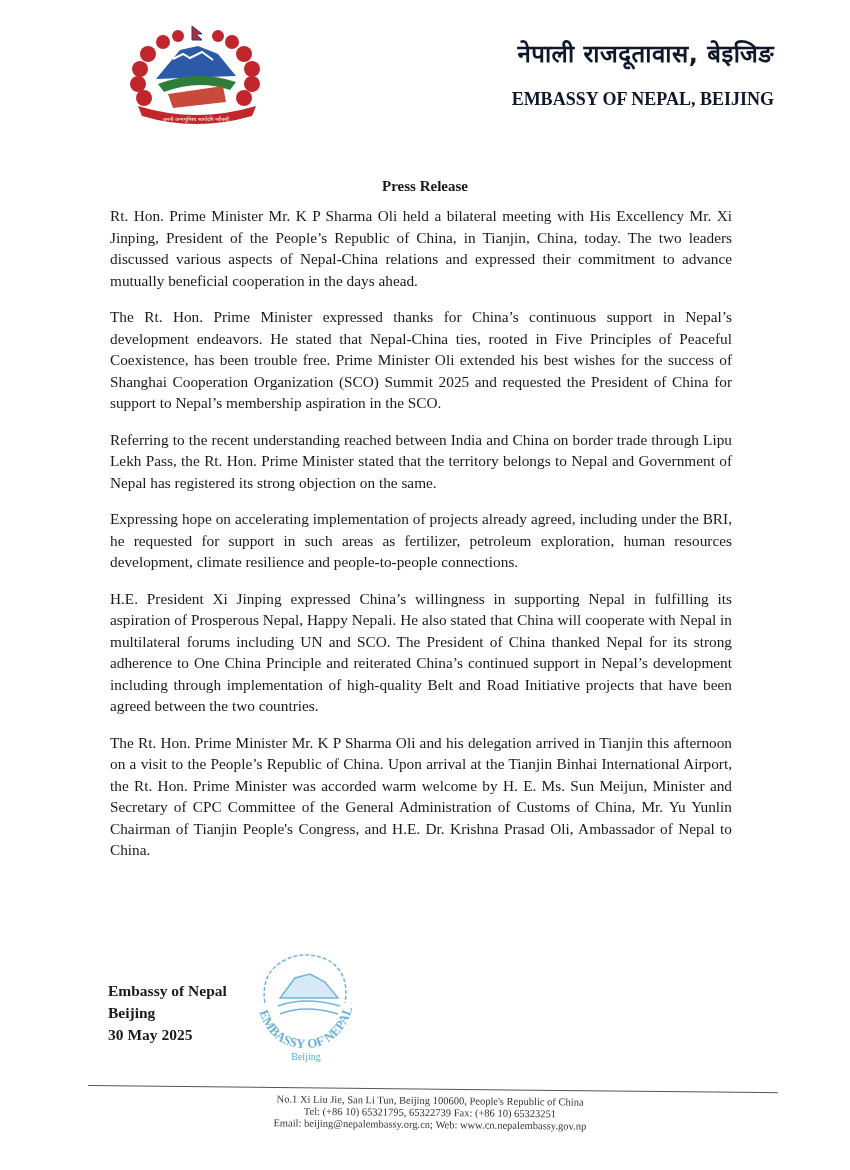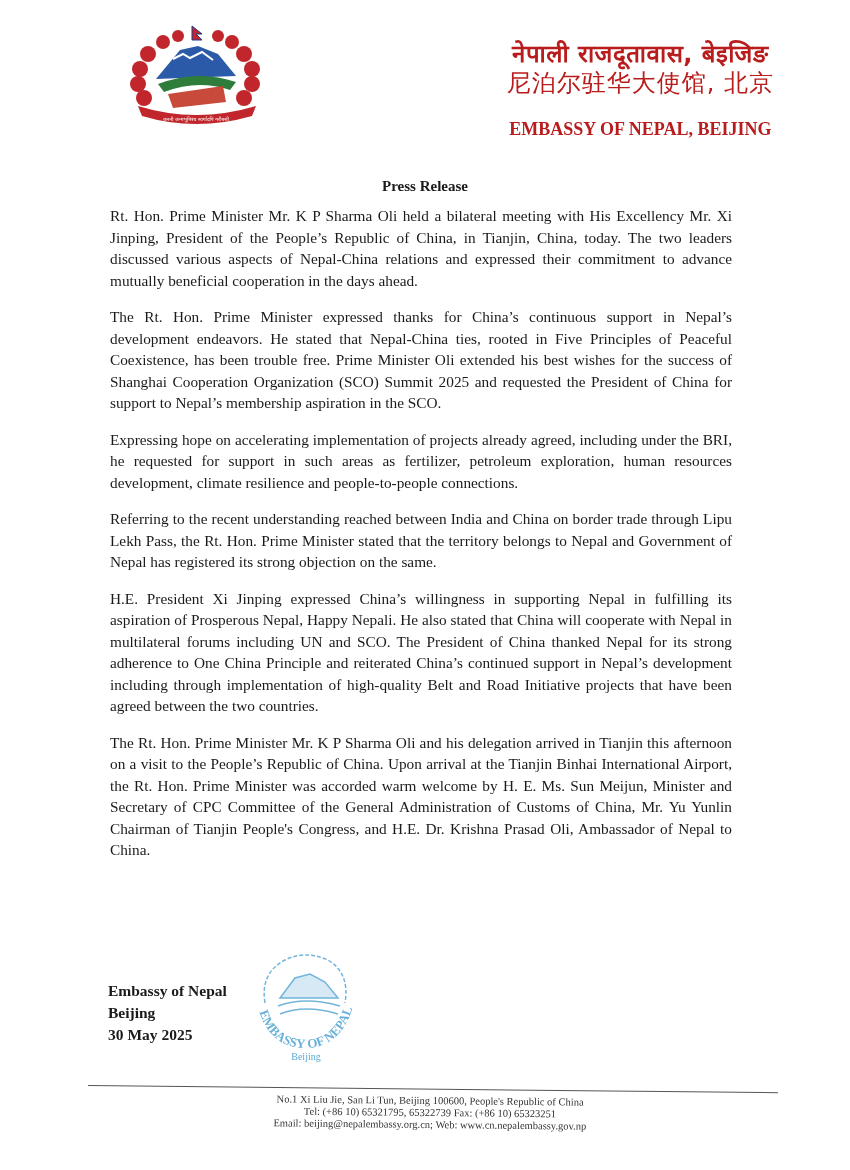--- a/index.html
+++ b/index.html
@@ -5,22 +5,22 @@
     html, body { margin: 0; padding: 0; background: #ffffff; }
     body {
       width: 850px; height: 1170px; position: relative; overflow: hidden;
       font-family: "Liberation Serif", "DejaVu Serif", serif;
       color: #1a1a1a;
     }
     .emblem {
       position: absolute; left: 118px; top: 24px; width: 155px; height: 110px;
     }
     .header-right {
-      position: absolute; right: 76px; top: 40px; text-align: center;
-      color: #b91c1c;
+      position: absolute; right: 76px; top: 40px; text-align: right;
+      color: #0f172a;
     }
     .header-nepali { font-family: "DejaVu Sans", sans-serif; font-size: 24px; line-height: 28px; font-weight: bold; letter-spacing: 0.5px; }
     .header-chinese { font-family: "DejaVu Sans", sans-serif; font-size: 24px; line-height: 30px; letter-spacing: 1px; }
     .header-english { font-family: "Liberation Serif", serif; font-size: 18px; font-weight: bold; line-height: 26px; margin-top: 18px; }
     .title {
       position: absolute; left: 0; right: 0; top: 178px; text-align: center;
       font-weight: bold; font-size: 15px;
     }
     .body-text {
       position: absolute; left: 110px; width: 630px; top: 205px;
@@ -74,31 +74,30 @@
 
     <path d="M50,70 L105,62 L108,78 L55,84 Z" fill="#c84a3a"></path>
 
     <path d="M20,82 Q78,100 138,82 L134,92 Q78,108 24,92 Z" fill="#c0262b"></path>
     <text x="78" y="97" font-size="5" fill="#fff" text-anchor="middle" font-family="DejaVu Sans, sans-serif">जननी जन्मभूमिश्च स्वर्गादपि गरीयसी</text>
   </svg>
 </div>
 
 <div class="header-right">
   <div class="header-nepali">नेपाली राजदूतावास, बेइजिङ</div>
-  <div class="header-chinese">尼泊尔驻华大使馆, 北京</div>
   <div class="header-english">EMBASSY OF NEPAL, BEIJING</div>
 </div>
 
 <div class="title">Press Release</div>
 
 <div class="body-text">
   <p>Rt. Hon. Prime Minister Mr. K P Sharma Oli held a bilateral meeting with His Excellency Mr. Xi Jinping, President of the People’s Republic of China, in Tianjin, China, today. The two leaders discussed various aspects of Nepal-China relations and expressed their commitment to advance mutually beneficial cooperation in the days ahead.</p>
   <p>The Rt. Hon. Prime Minister expressed thanks for China’s continuous support in Nepal’s development endeavors. He stated that Nepal-China ties, rooted in Five Principles of Peaceful Coexistence, has been trouble free. Prime Minister Oli extended his best wishes for the success of Shanghai Cooperation Organization (SCO) Summit 2025 and requested the President of China for support to Nepal’s membership aspiration in the SCO.</p>
+  <p>Referring to the recent understanding reached between India and China on border trade through Lipu Lekh Pass, the Rt. Hon. Prime Minister stated that the territory belongs to Nepal and Government of Nepal has registered its strong objection on the same.</p>
   <p>Expressing hope on accelerating implementation of projects already agreed, including under the BRI, he requested for support in such areas as fertilizer, petroleum exploration, human resources development, climate resilience and people-to-people connections.</p>
-  <p>Referring to the recent understanding reached between India and China on border trade through Lipu Lekh Pass, the Rt. Hon. Prime Minister stated that the territory belongs to Nepal and Government of Nepal has registered its strong objection on the same.</p>
   <p>H.E. President Xi Jinping expressed China’s willingness in supporting Nepal in fulfilling its aspiration of Prosperous Nepal, Happy Nepali.  He also stated that China will cooperate with Nepal in multilateral forums including UN and SCO. The President of China thanked Nepal for its strong adherence to One China Principle and reiterated China’s continued support in Nepal’s development including through implementation of high-quality Belt and Road Initiative projects that have been agreed between the two countries.</p>
   <p>The Rt. Hon. Prime Minister Mr. K P Sharma Oli and his delegation arrived in Tianjin this afternoon on a visit to the People’s Republic of China. Upon arrival at the Tianjin Binhai International Airport, the Rt. Hon. Prime Minister was accorded warm welcome by H. E. Ms. Sun Meijun, Minister and Secretary of CPC Committee of the General Administration of Customs of China, Mr. Yu Yunlin Chairman of Tianjin People's Congress, and H.E. Dr. Krishna Prasad Oli, Ambassador of Nepal to China.</p>
 </div>
 
 <div class="signoff">
   <div>Embassy of Nepal</div>
   <div>Beijing</div>
   <div>30 May 2025</div>
 </div>
 

